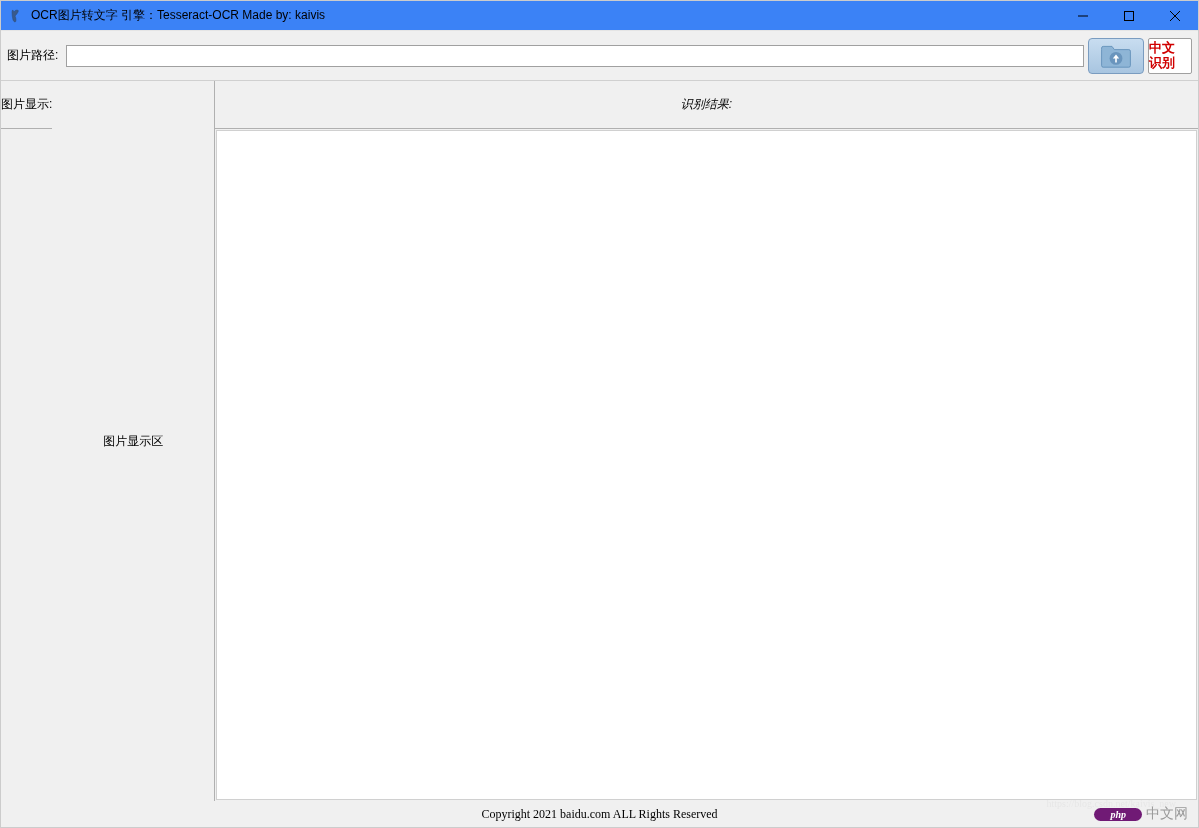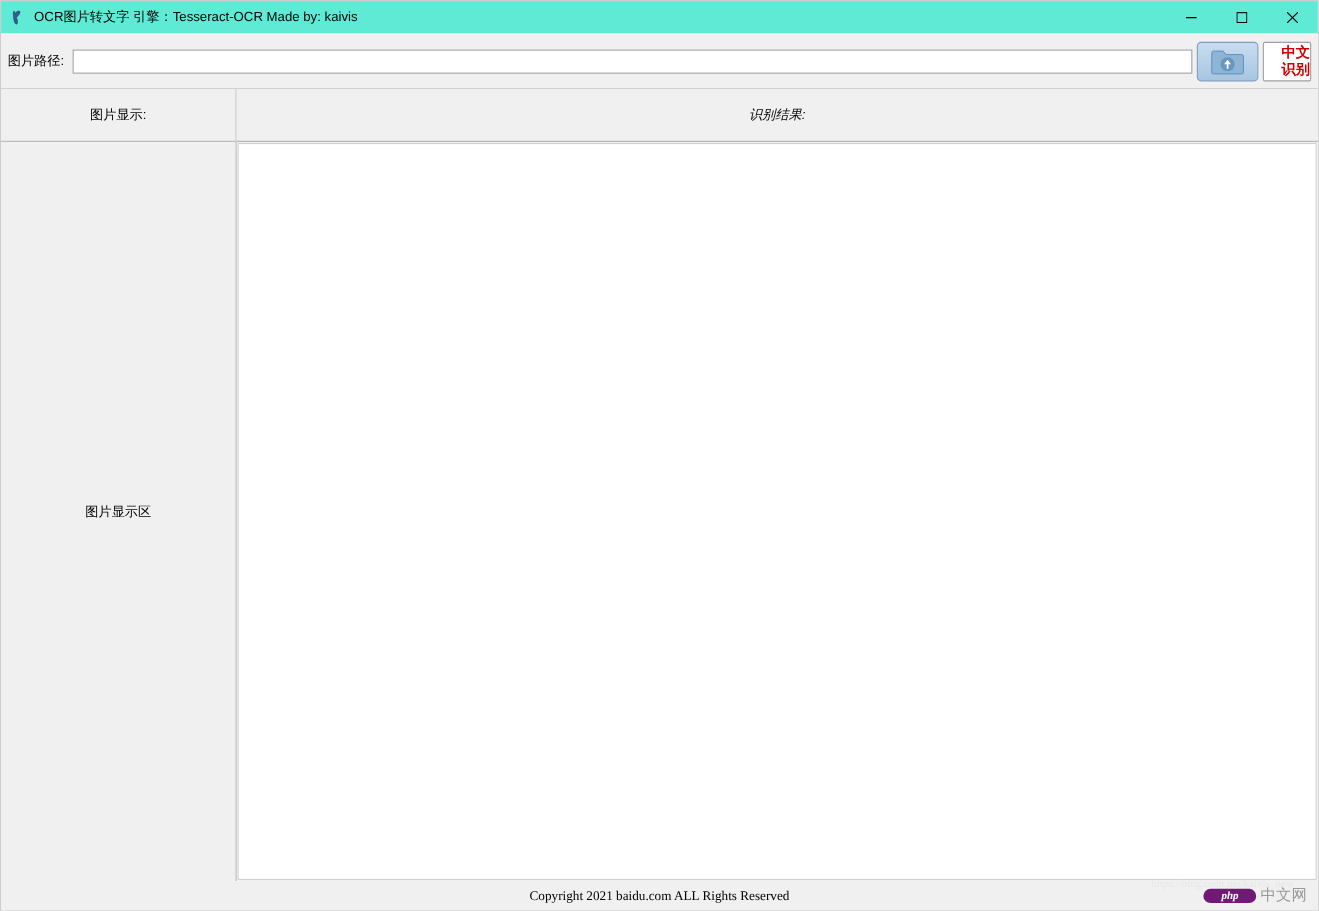--- a/index.html
+++ b/index.html
@@ -19,21 +19,21 @@
     .window {
       width: 100%;
       height: 100%;
       background: #fff;
       display: flex;
       flex-direction: column;
       border: 1px solid #ccc;
     }
     .titlebar {
       height: 30px;
-      background: #5eead4;
+      background: #3b82f6;
       display: flex;
       align-items: center;
       padding-left: 8px;
       border-bottom: 1px solid #e5e5e5;
     }
     .titlebar-icon {
       width: 16px;
       height: 16px;
       margin-right: 6px;
       display: flex;
@@ -100,39 +100,39 @@
       height: 28px;
     }
     .recognize-button {
       width: 44px;
       height: 36px;
       background: #fff;
       border: 1px solid #a0a0a0;
       border-radius: 2px;
       display: flex;
       flex-direction: column;
-      align-items: flex-end;
+      align-items: flex-start;
       justify-content: center;
       cursor: pointer;
       font-size: 13px;
       color: #d00000;
       font-family: "KaiTi", "STKaiti", serif;
       line-height: 1.1;
       font-weight: bold;
     }
     .main-area {
       flex: 1;
       display: flex;
       background: #f0f0f0;
       overflow: hidden;
     }
     .left-panel {
       width: 214px;
       display: flex;
-      flex-direction: column;
+      flex-direction: row;
       border-right: 1px solid #b0b0b0;
     }
     .left-header {
       height: 48px;
       display: flex;
       align-items: center;
       justify-content: center;
       font-size: 12px;
       color: #000;
       border-bottom: 1px solid #b0b0b0;

